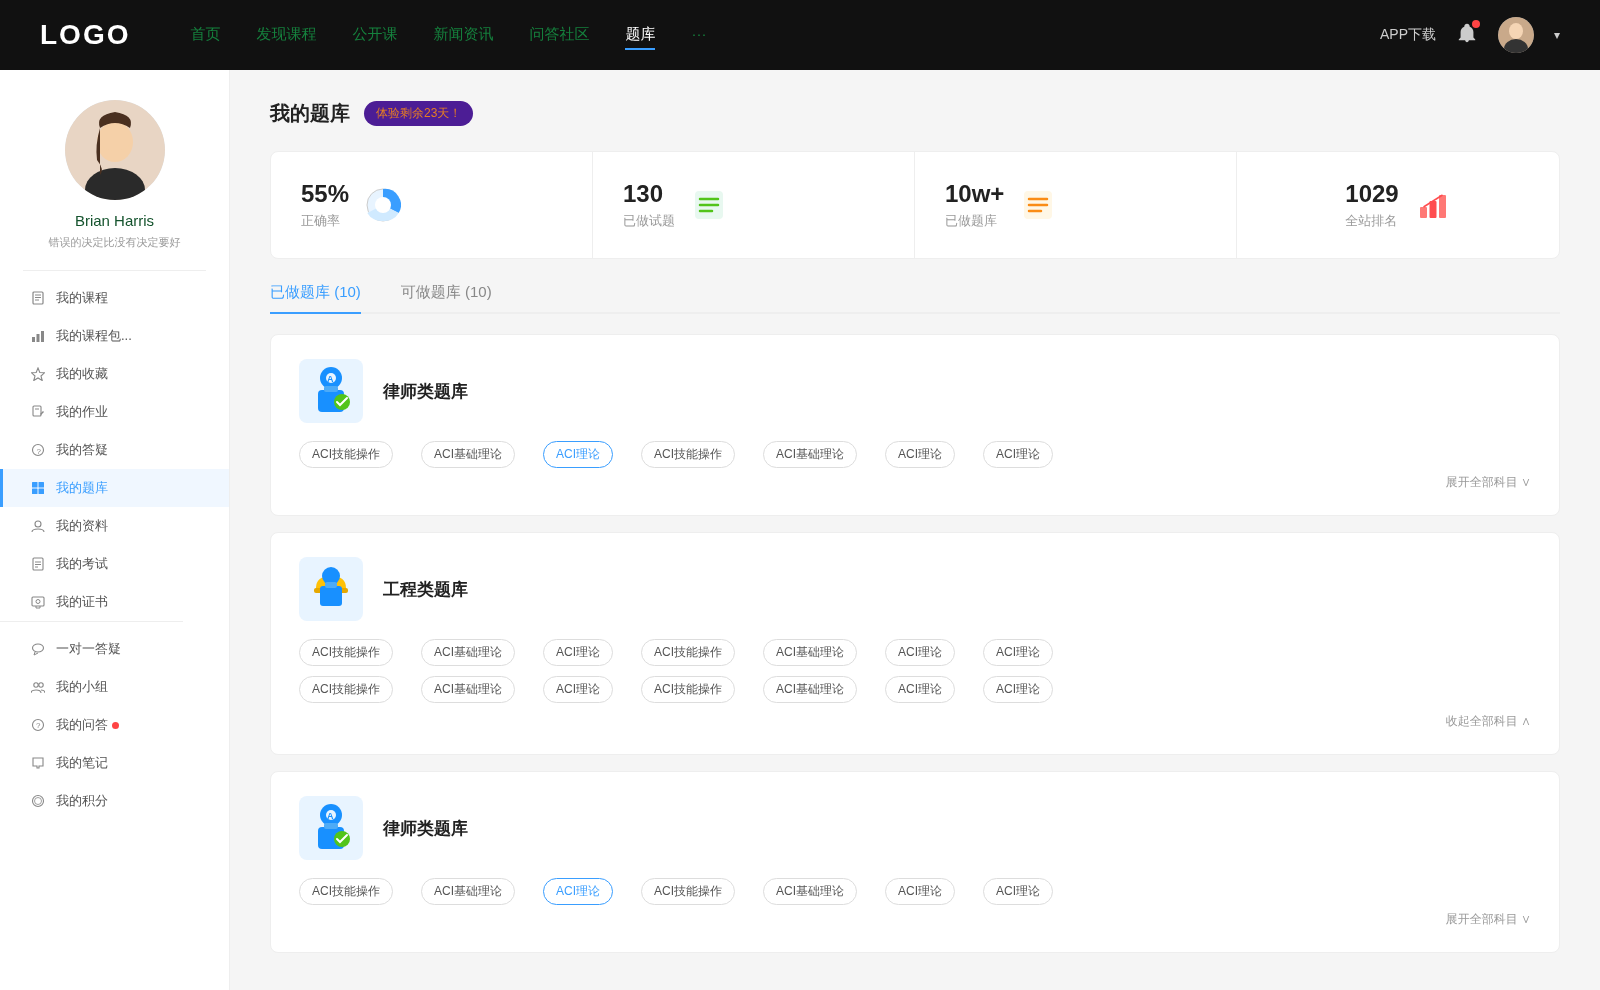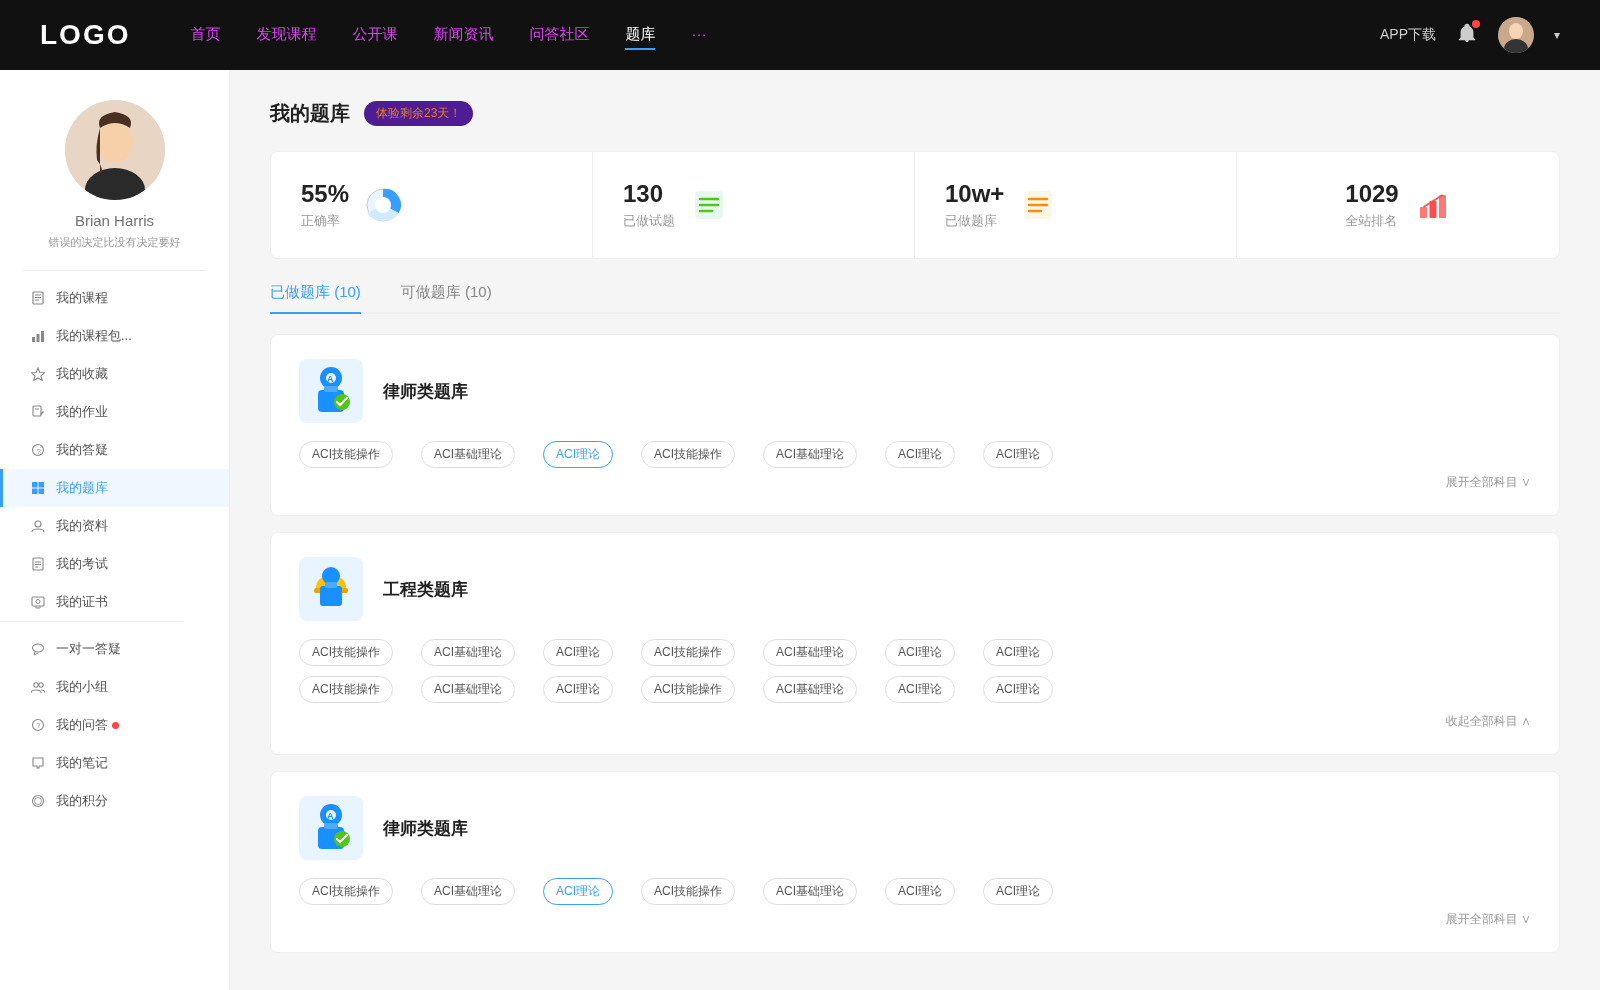--- a/index.html
+++ b/index.html
@@ -20,21 +20,21 @@
       color: #fff;
       margin-right: 60px;
       letter-spacing: 2px;
     }
     .topnav-menu {
       display: flex;
       gap: 36px;
       flex: 1;
     }
     .topnav-menu-item {
-      color: #d946ef;
+      color: #15803d;
       font-size: 15px;
       cursor: pointer;
       padding: 4px 0;
     }
     .topnav-menu-item.active {
       color: #fff;
       border-bottom: 2px solid #3a9eff;
     }
     .topnav-right {
       display: flex;
@@ -90,21 +90,21 @@
     .sidebar-avatar {
       width: 100px;
       height: 100px;
       border-radius: 50%;
       background: #ddd;
       overflow: hidden;
       margin-bottom: 12px;
     }
     .sidebar-name {
       font-size: 15px;
-      color: #737373;
+      color: #14532d;
       font-weight: 500;
       margin-bottom: 6px;
     }
     .sidebar-motto {
       font-size: 11px;
       color: #999;
       margin-bottom: 20px;
     }
     .sidebar-divider {
       width: 80%;

